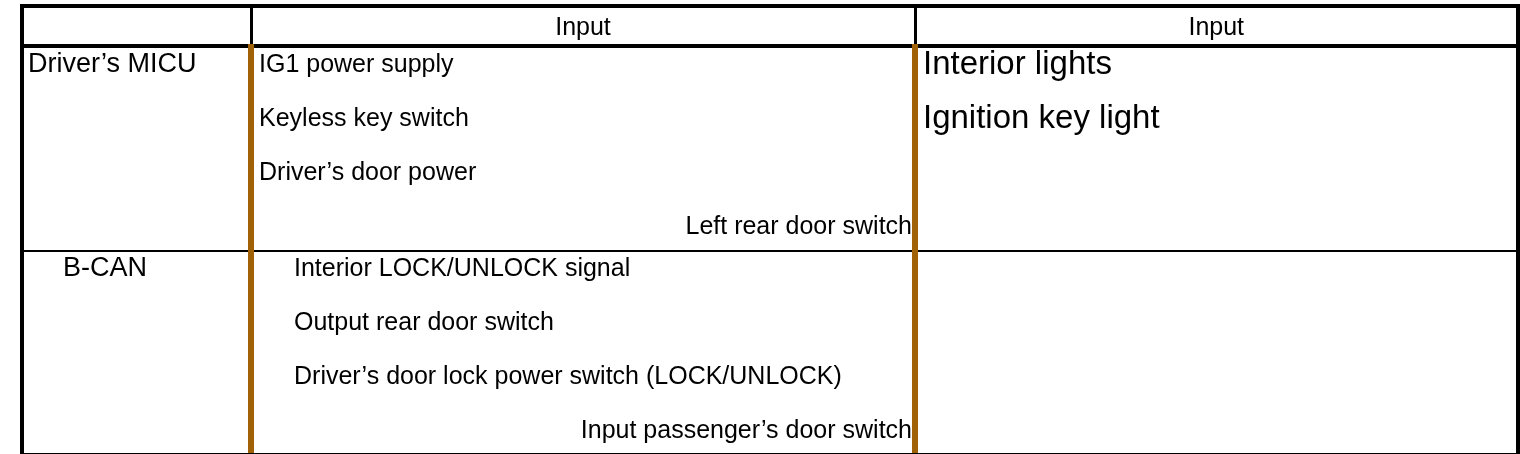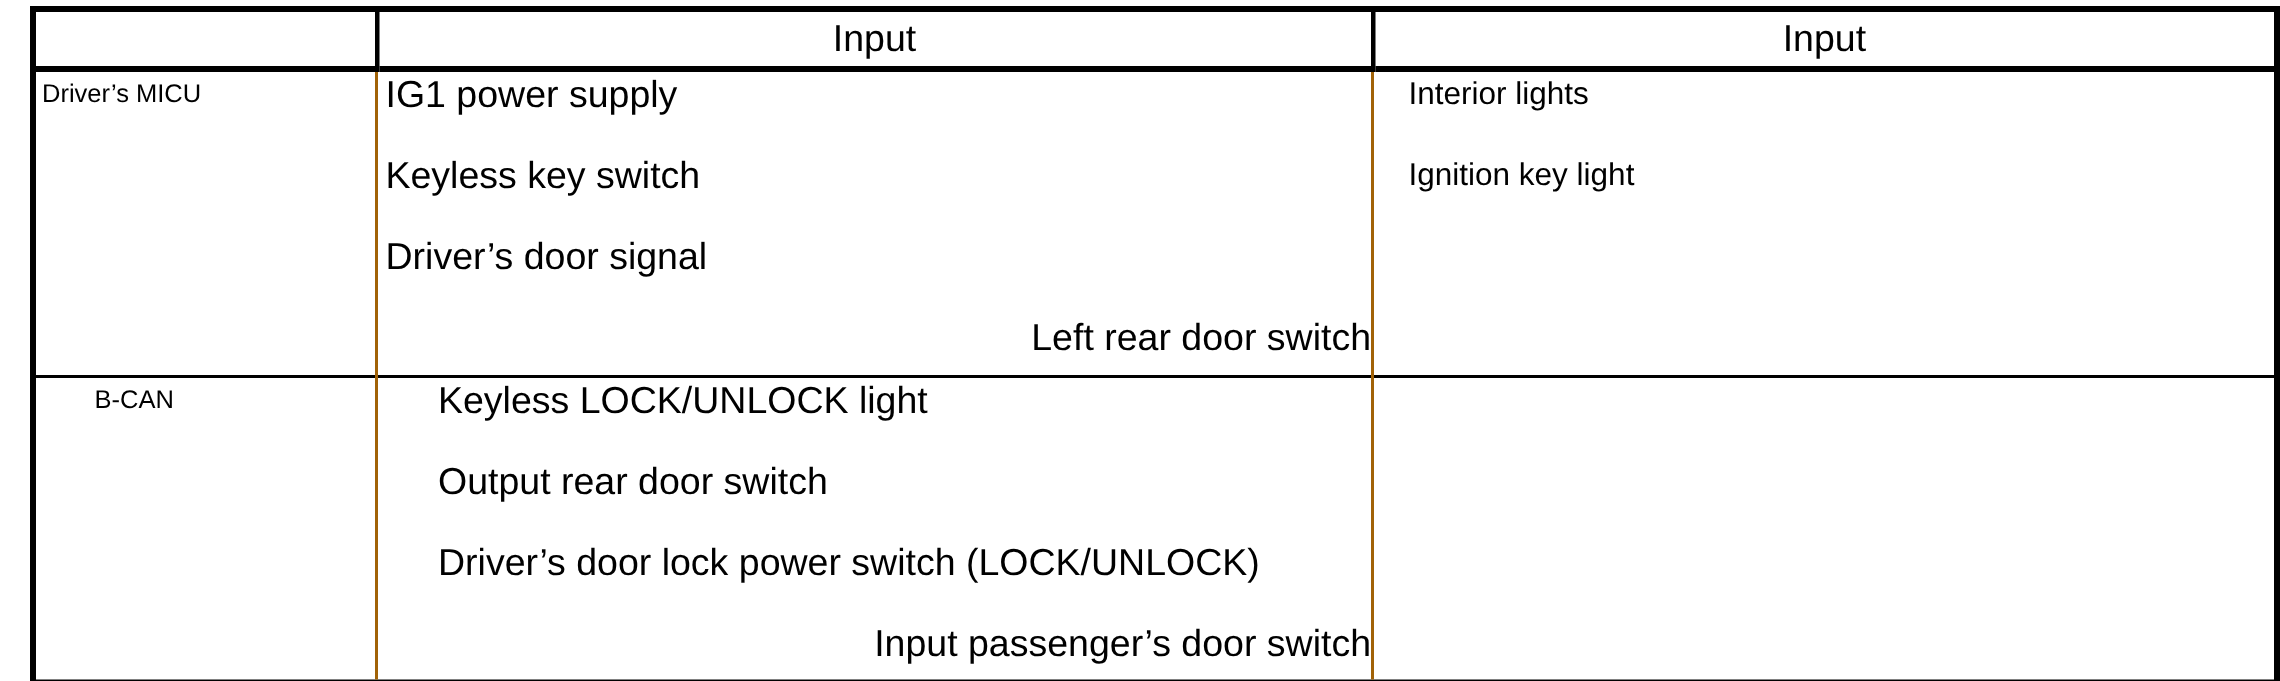--- a/index.html
+++ b/index.html
@@ -68,27 +68,27 @@
   .hdr-cell.with-left  { border-left: 3px solid #000; }
   .hdr-blank {
     border-bottom: 4px solid #000;
   }
 
   
   .body-cell {
     font-size: 25px;
     padding-top: 8px;
   }
-  .body-cell.with-left { border-left: 2px solid #a16207; }
+  .body-cell.with-left { border-left: 6px solid #a16207; }
 
   .row-sep > td { border-top: 2px solid #000; padding-left: 35px; }
 
   .src-label {
     padding-left: 4px;
-    font-size: 17px;
+    font-size: 27px;
     line-height: 30px;
     white-space: nowrap;
   }
 
   .item-list {
     list-style: none;
     margin: 0;
     padding: 0 0 0 5px;
   }
   .item-list li {
@@ -98,25 +98,24 @@
     white-space: nowrap;
   }
   .item-list li.last { height: auto; text-align: right; }
 
   .out-list {
     list-style: none;
     margin: 0;
     padding: 0 0 0 5px;
   }
   .out-list li {
-    font-size: 21px;
+    font-size: 33px;
     line-height: 30px;
     height: 54px;
     white-space: nowrap;
-    margin-left: 18px;
   }
 
   .empty-cell { }
 </style>
 </head>
 <body>
 
 <div id="page">
 
   <div class="table-wrap">
@@ -138,39 +137,39 @@
       <tbody>
 
         <tr>
           <td class="body-cell">
             <div class="src-label">Driver’s MICU</div>
           </td>
           <td class="body-cell with-left">
             <ul class="item-list">
               <li>IG1 power supply</li>
               <li>Keyless key switch</li>
-              <li>Driver’s door signal</li>
+              <li>Driver’s door power</li>
               <li class="last">Left rear door switch</li>
             </ul>
           </td>
           <td class="body-cell with-left">
             <ul class="out-list">
               <li>Interior lights</li>
               <li>Ignition key light</li>
             </ul>
           </td>
         </tr>
 
         <tr class="row-sep">
           <td class="body-cell">
             <div class="src-label">B-CAN</div>
           </td>
           <td class="body-cell with-left">
             <ul class="item-list">
-              <li>Keyless LOCK/UNLOCK light</li>
+              <li>Interior LOCK/UNLOCK signal</li>
               <li>Output rear door switch</li>
               <li>Driver’s door lock power switch (LOCK/UNLOCK)</li>
               <li class="last">Input passenger’s door switch</li>
             </ul>
           </td>
           <td class="body-cell with-left empty-cell"></td>
         </tr>
 
       </tbody>
     </table>

